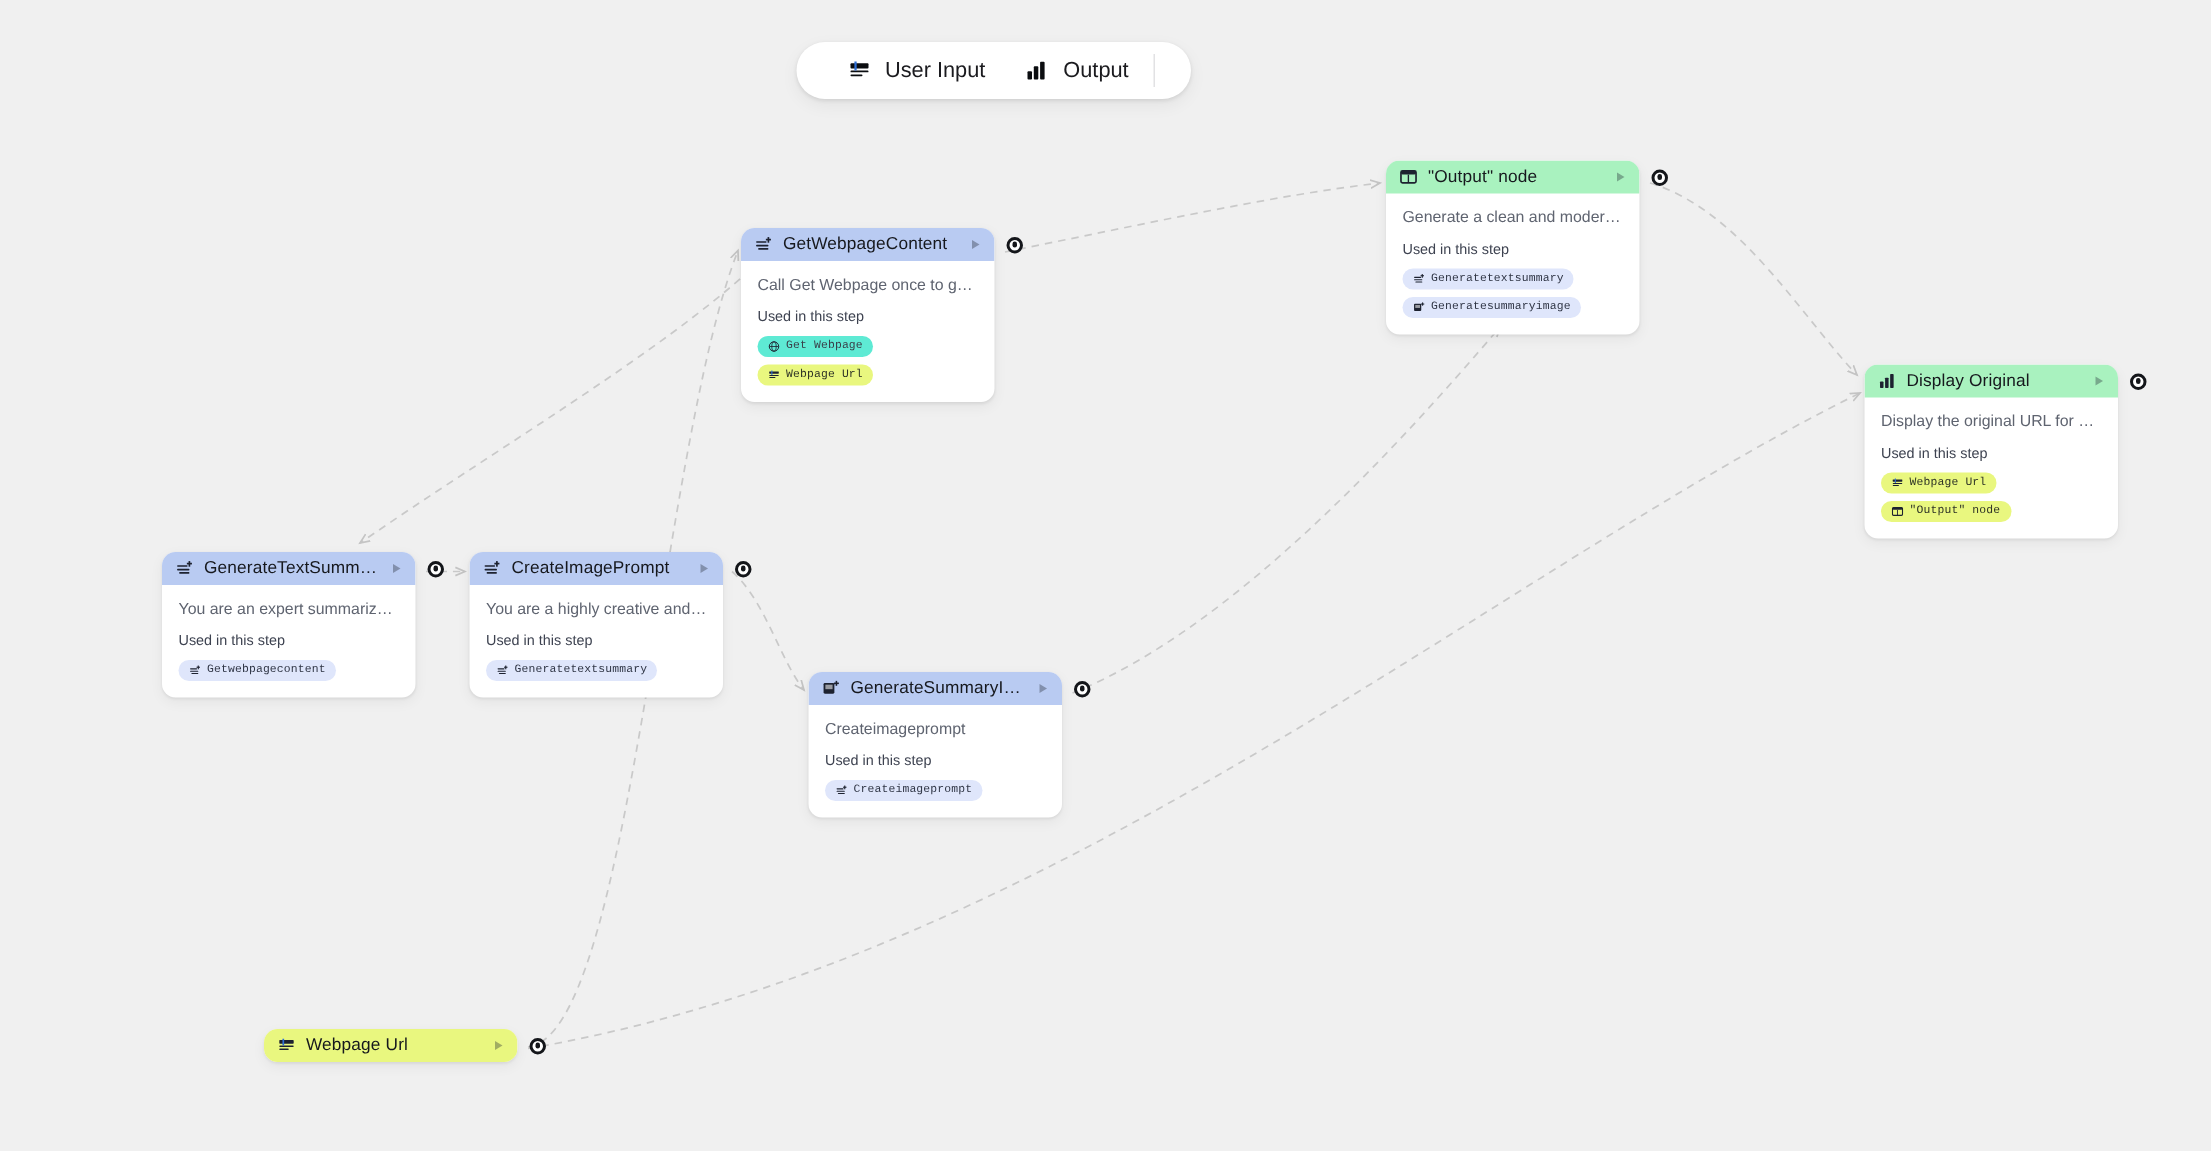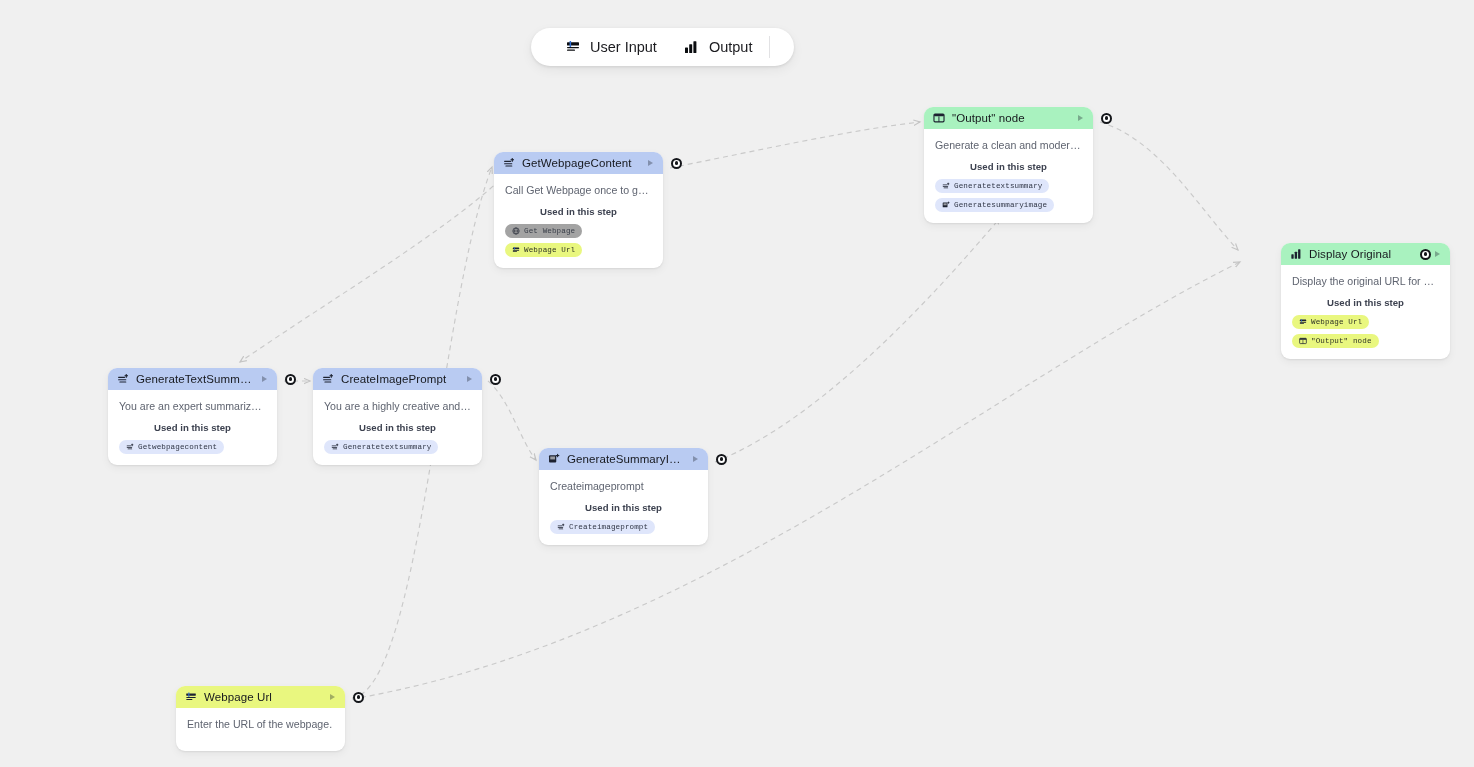--- a/index.html
+++ b/index.html
@@ -110,40 +110,39 @@
     line-height: 1.35;
     margin: 0 0 9px 0;
     overflow: hidden;
     text-overflow: ellipsis;
     white-space: nowrap;
   }
   .node-used {
     font-size: 9.6px;
     color: #3d4250;
     margin: 0 0 7px 0;
-    font-weight: 700;
-    text-align: center;
+    font-weight: 400;
   }
   .pill-row { display: flex; flex-wrap: wrap; gap: 5px; }
   .pill {
     display: inline-flex;
     align-items: center;
     gap: 4px;
     height: 14px;
     padding: 0 7px;
     border-radius: 7px;
     font-family: "Liberation Mono", monospace;
     font-size: 7.6px;
     letter-spacing: 0.1px;
     white-space: nowrap;
     color: #2c313c;
   }
   .pill.blue   { background: #dfe6fb; color: #303646; }
   .pill.yellow { background: #e9f77f; color: #2e3326; }
-  .pill.gray   { background: #a3a3a3; color: #3a3f49; }
+  .pill.gray   { background: #5eead4; color: #3a3f49; }
   .pill-ico { width: 8px; height: 8px; display: flex; align-items: center; justify-content: center; flex: 0 0 auto; }
 
   
   .handle {
     position: absolute;
     width: 11px; height: 11px;
     border-radius: 50%;
     background: #ffffff;
     border: 2.2px solid #14161a;
     z-index: 30;
@@ -299,21 +298,21 @@
                   <rect x="12.1" y="1.2" width="1.4" height="4.4" fill="#1d2230"></rect>
                   <rect x="10.6" y="2.7" width="4.4" height="1.4" fill="#1d2230"></rect>
                 </svg>
               </span>
               <span>Generatesummaryimage</span>
             </span>
           </div>
         </div>
       </div>
       <div class="handle" style="left: 1101px; top: 112.5px;"></div>
-      <div class="node" style="left: 1243px; top: 243px; width: 169px; margin-left: 38px;">
+      <div class="node" style="left: 1243px; top: 243px; width: 169px;">
         <div class="node-head green">
           <span class="head-icon">
             <svg width="12" height="12" viewBox="0 0 16 16">
               <rect x="1.8" y="8.4" width="3.1" height="5.8" rx="0.6" fill="#1d2230"></rect>
               <rect x="6.3" y="5" width="3.1" height="9.2" rx="0.6" fill="#1d2230"></rect>
               <rect x="10.8" y="1.8" width="3.1" height="12.4" rx="0.6" fill="#1d2230"></rect>
             </svg>
           </span>
           <span class="node-title">Display Original</span>
           <span class="head-caret"></span>
@@ -454,20 +453,17 @@
             <svg width="12" height="12" viewBox="0 0 16 16">
               <rect x="1.6" y="3.2" width="12.8" height="3.2" rx="0.6" fill="#1d2230"></rect>
               <rect x="1.6" y="8" width="12.8" height="1.3" rx="0.6" fill="#1d2230"></rect>
               <rect x="1.6" y="10.6" width="8.4" height="1.3" rx="0.6" fill="#1d2230"></rect>
               <rect x="4.4" y="2" width="1.5" height="6" fill="#2f6fd6"></rect>
             </svg>
           </span>
           <span class="node-title">Webpage Url</span>
           <span class="head-caret"></span>
         </div>
-        <div class="node-body">
-          <p class="node-desc">Enter the URL of the webpage.</p>
-        </div>
       </div>
       <div class="handle" style="left: 353px; top: 691.5px;"></div>
     </div>
 
 </div>
 
 </body></html>

